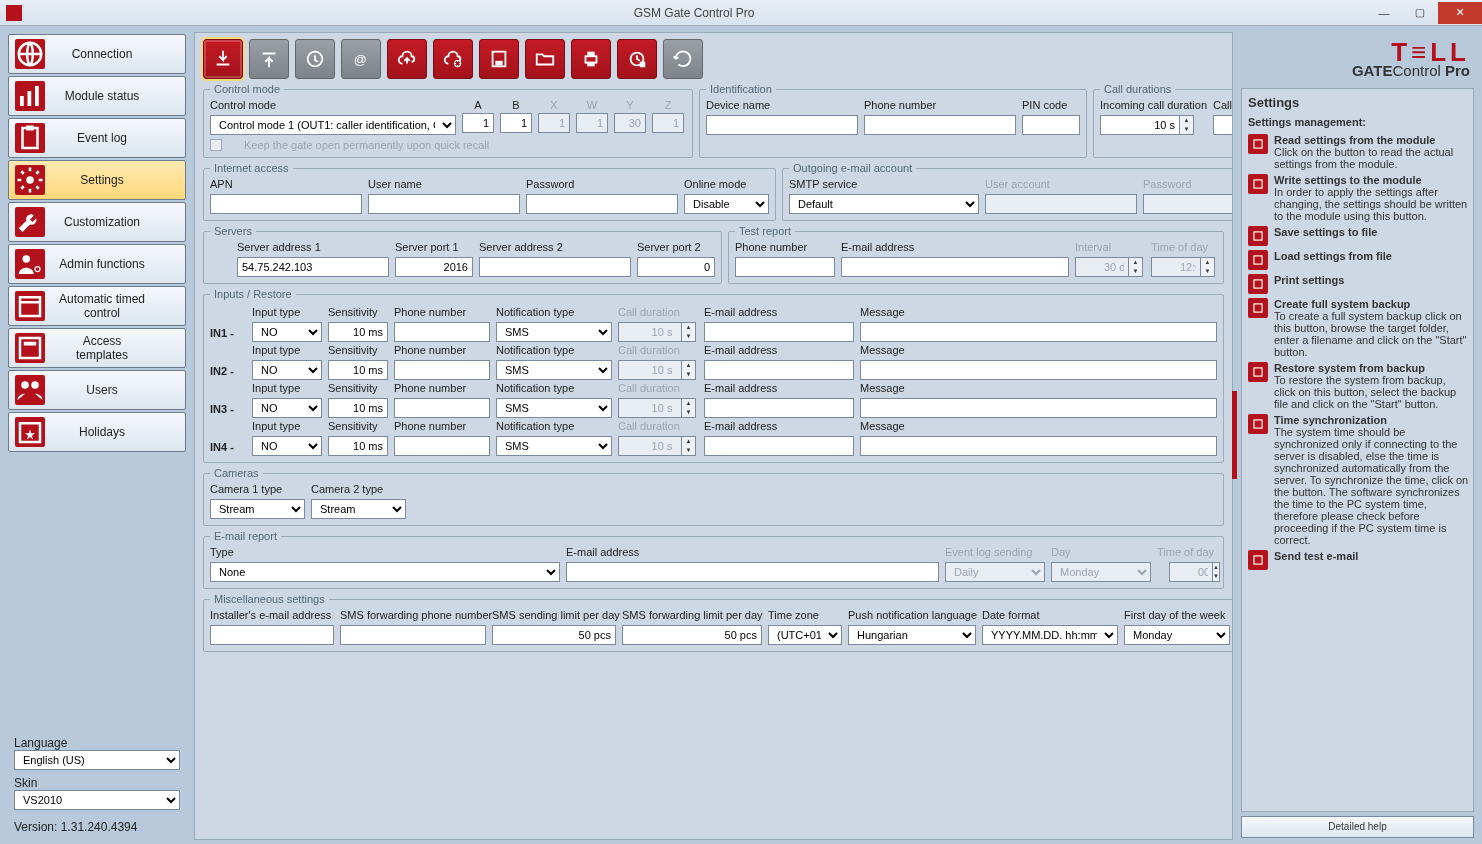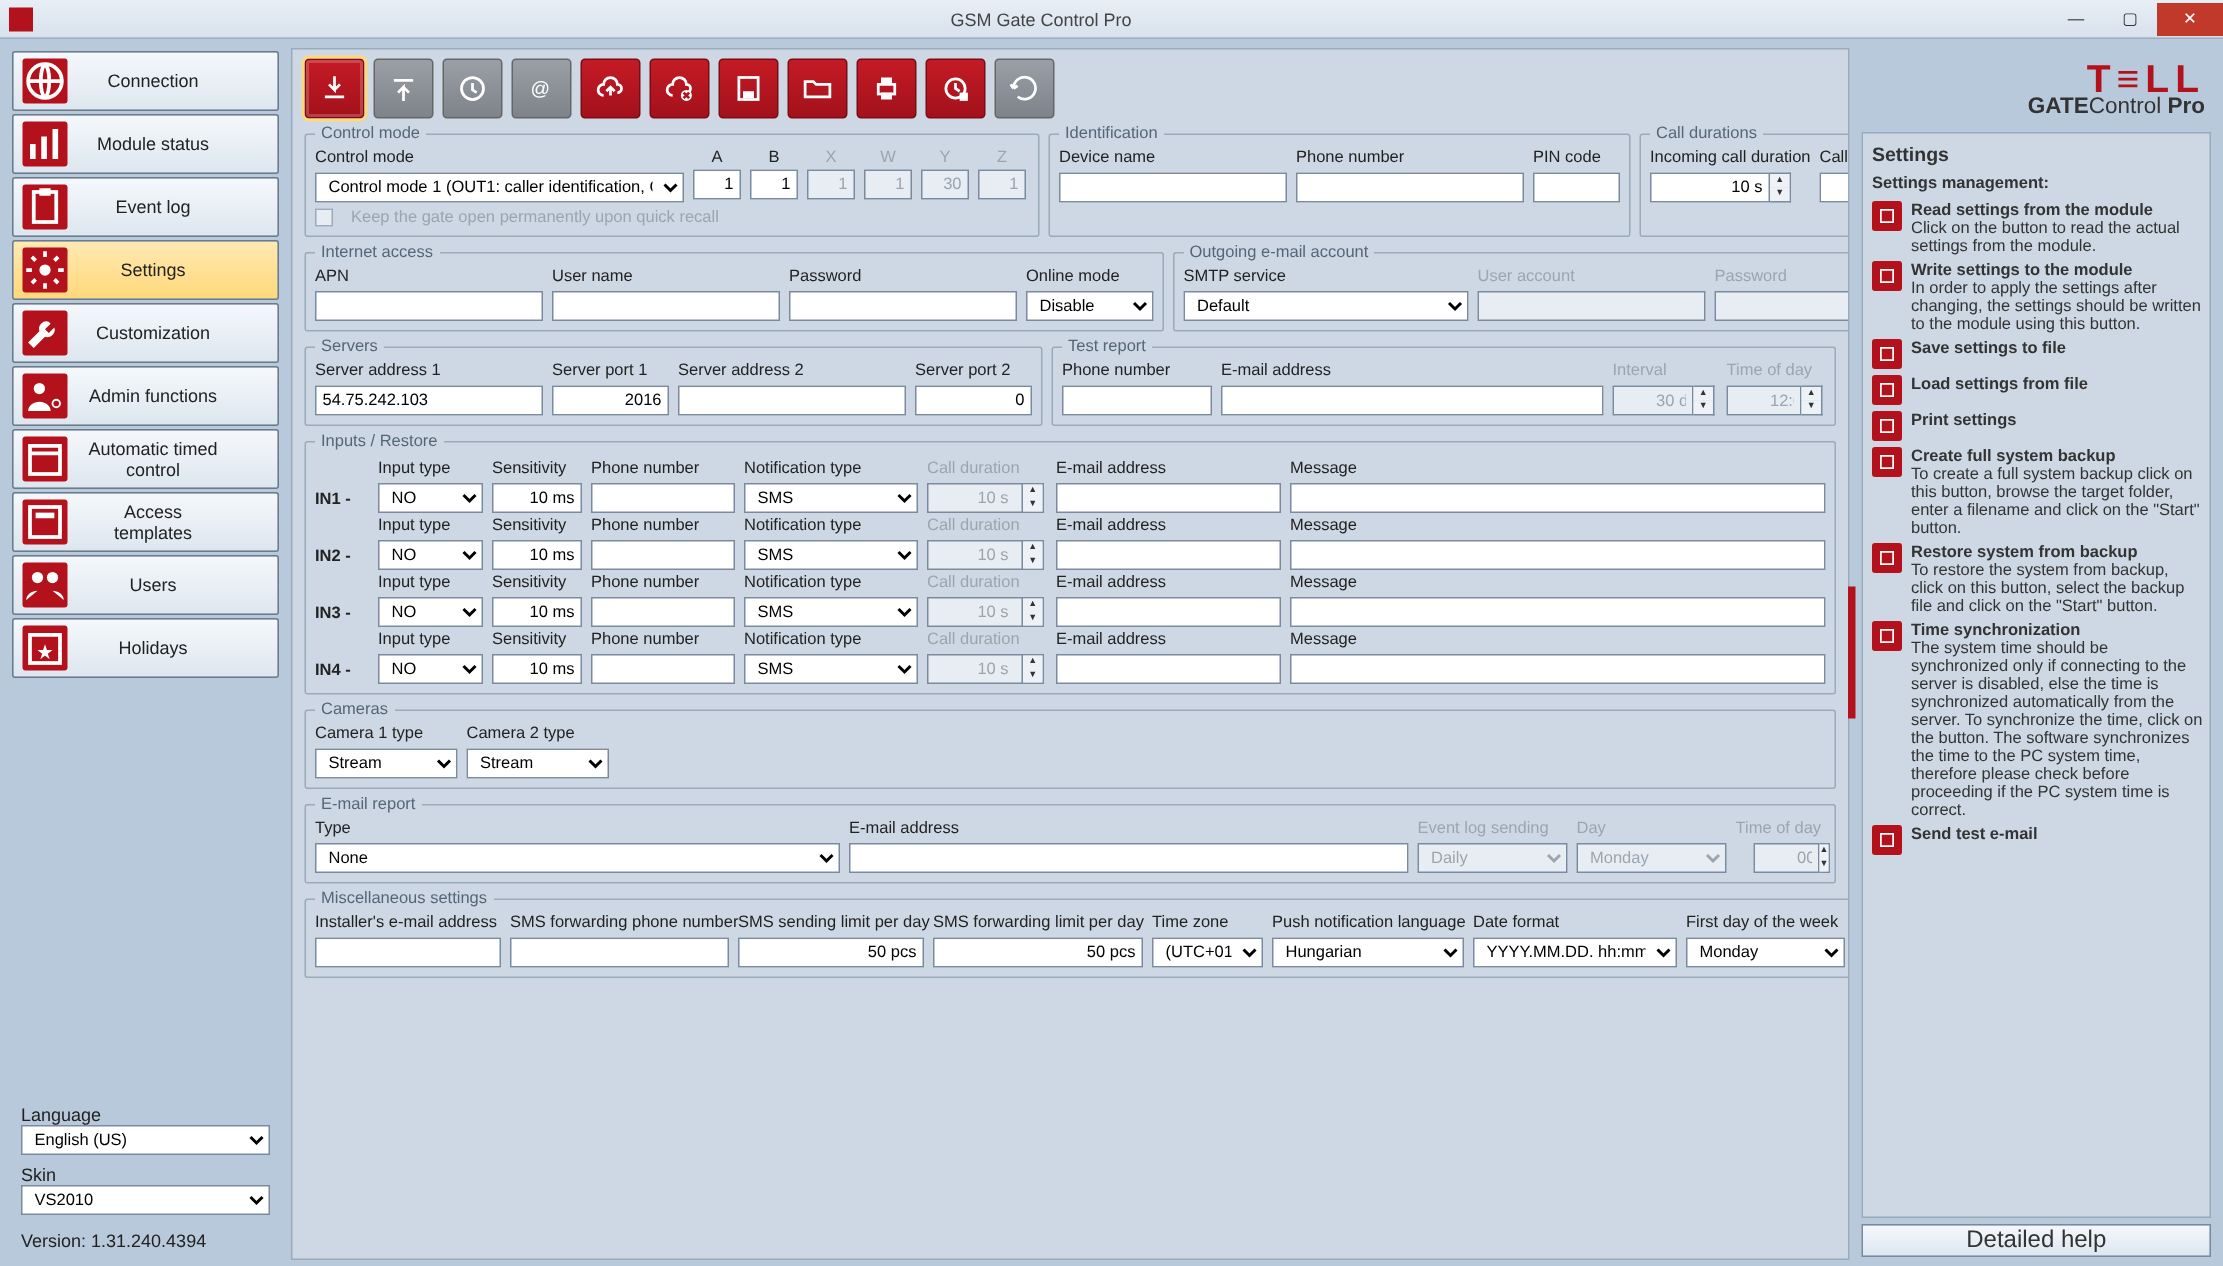--- a/index.html
+++ b/index.html
@@ -50,21 +50,21 @@
 .lbl { font-size:11px; color:#222; white-space:nowrap; min-height:14px; }
 .lbl.disabled { color:#9aa5b0; }
 input.text, select.sel { height:20px; border:1px solid #7a8ba0; background:#fff; font-size:11px; padding:1px 4px; }
 input.text.disabled, select.sel.disabled { background:#e8edf3; color:#9aa5b0; }
 input.text { }
 .spin { display:flex; }
 .spin input { text-align:right;padding-left:28px; }
 .spin .spb { width:14px; display:flex; flex-direction:column; border:1px solid #7a8ba0; border-left:none; }
 .spin .spb div { flex:1; font-size:6px; text-align:center; line-height:8px; background:#eef2f7; }
 
-.chk { display:flex; align-items:center; gap:12px; color:#9aa5b0; font-size:11px; padding-top:4px;}
+.chk { display:flex; align-items:center; gap:22px; color:#9aa5b0; font-size:11px; padding-top:4px;}
 .chk .box { width:12px; height:12px; border:1px solid #9ab; background:#e8edf3; }
 
 
 .letters { display:flex; gap:6px; }
 .letters .lcol { display:flex; flex-direction:column; align-items:center; }
 .letters .lcol .lbl { text-align:center; }
 
 .in-row { display:flex; align-items:flex-end; gap:6px; margin-top:2px; }
 .in-row .in-label { width:36px; font-size:11px; font-weight:bold; color:#222; padding-bottom:3px; }
 
@@ -75,21 +75,21 @@
 .brand-gc { font-size:15px; }
 .brand-gc b { font-weight:900; }
 .help-panel { flex:1; border:1px solid #9ab; background:#cdd8e4; overflow-y:auto; padding:6px 4px 6px 6px; }
 .help-panel h3 { font-size:13px; font-weight:bold; margin-bottom:6px; }
 .help-panel h4 { font-size:11px; font-weight:bold; margin:4px 0 6px 0; }
 .help-item { display:flex; gap:6px; margin-top:4px; align-items:flex-start; }
 .help-item .hi-icon { width:20px; height:20px; background:#B3111B; border-radius:2px; flex-shrink:0; display:flex; align-items:center; justify-content:center; }
 .help-item .hi-icon svg { fill:#fff; width:14px; height:14px; }
 .help-item .hi-text { flex:1; font-size:11px; }
 .help-item .hi-text b { font-weight:bold; }
-.detailed-help { height:22px; border:1px solid #7a8ba0; background:linear-gradient(#f5f8fb,#dde6ef); margin-top:4px; text-align:center; line-height:20px; font-size:16px; }
+.detailed-help { height:22px; border:1px solid #7a8ba0; background:linear-gradient(#f5f8fb,#dde6ef); margin-top:4px; text-align:center; line-height:20px; font-size:10px; }
 
 .red-marker { position:absolute; right:-6px; top:358px; width:6px; height:88px; background:#B3111B; }
 </style>
 </head>
 <body>
 
 <div class="titlebar">
   <div class="app-icon"></div>
   <div class="title">GSM Gate Control Pro</div>
   <div class="win-btns">
@@ -395,21 +395,21 @@
                   <input class="text disabled" style="">
                 </div>
             </div>
           </fieldset>
         </div>
 
         <div class="row">
           <fieldset style="flex:0 0 420px;">
             <legend>Servers</legend>
             <div class="row">
-              <div class="col" style="flex:1.4;">
+              <div class="col" style="flex:1.4;margin-left:27px;">
                   <span class="lbl">Server address 1</span>
                   <input class="text" value="54.75.242.103" style="">
                 </div>
               <div class="col" style="width:78px;">
                   <span class="lbl">Server port 1</span>
                   <input class="text" style="text-align: right;" value="2016">
                 </div>
               <div class="col" style="flex:1.4;">
                   <span class="lbl">Server address 2</span>
                   <input class="text" style="">

